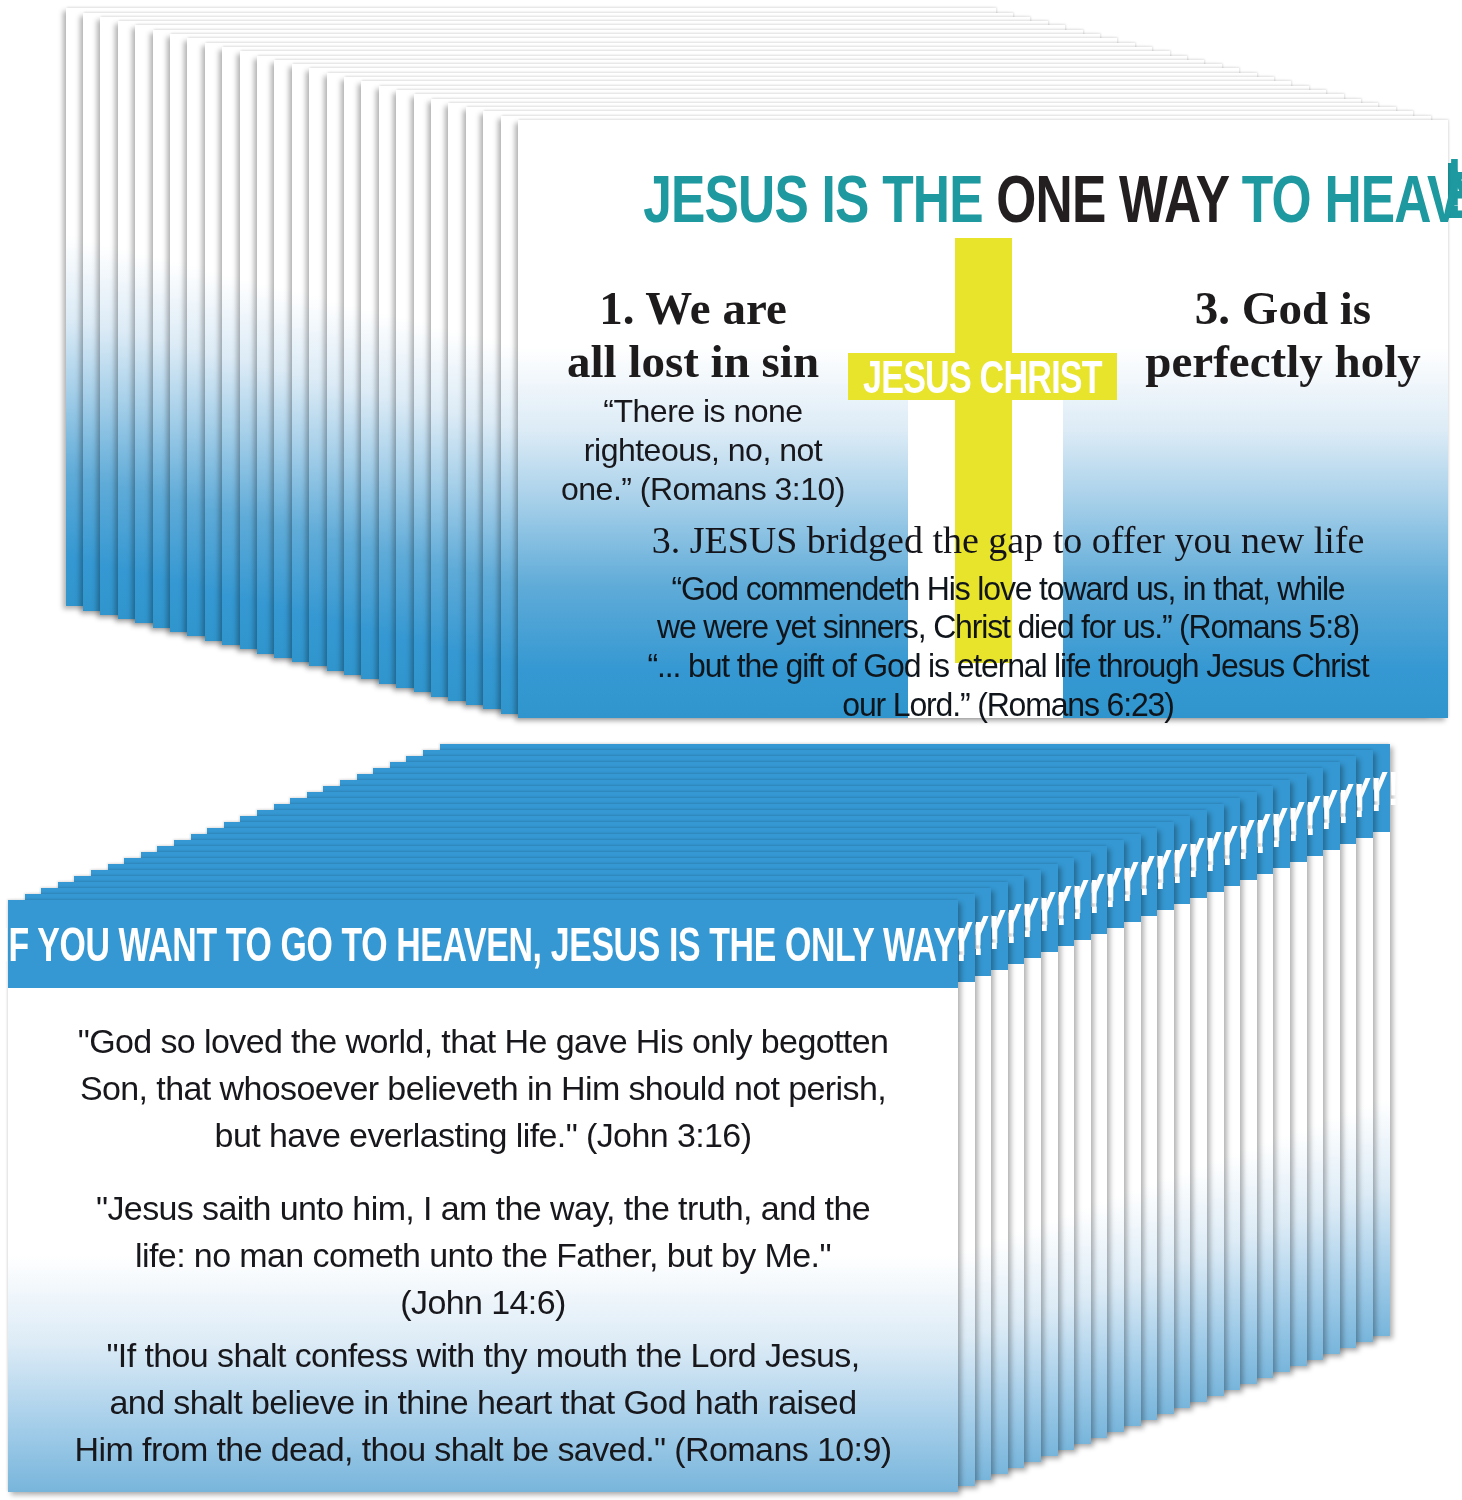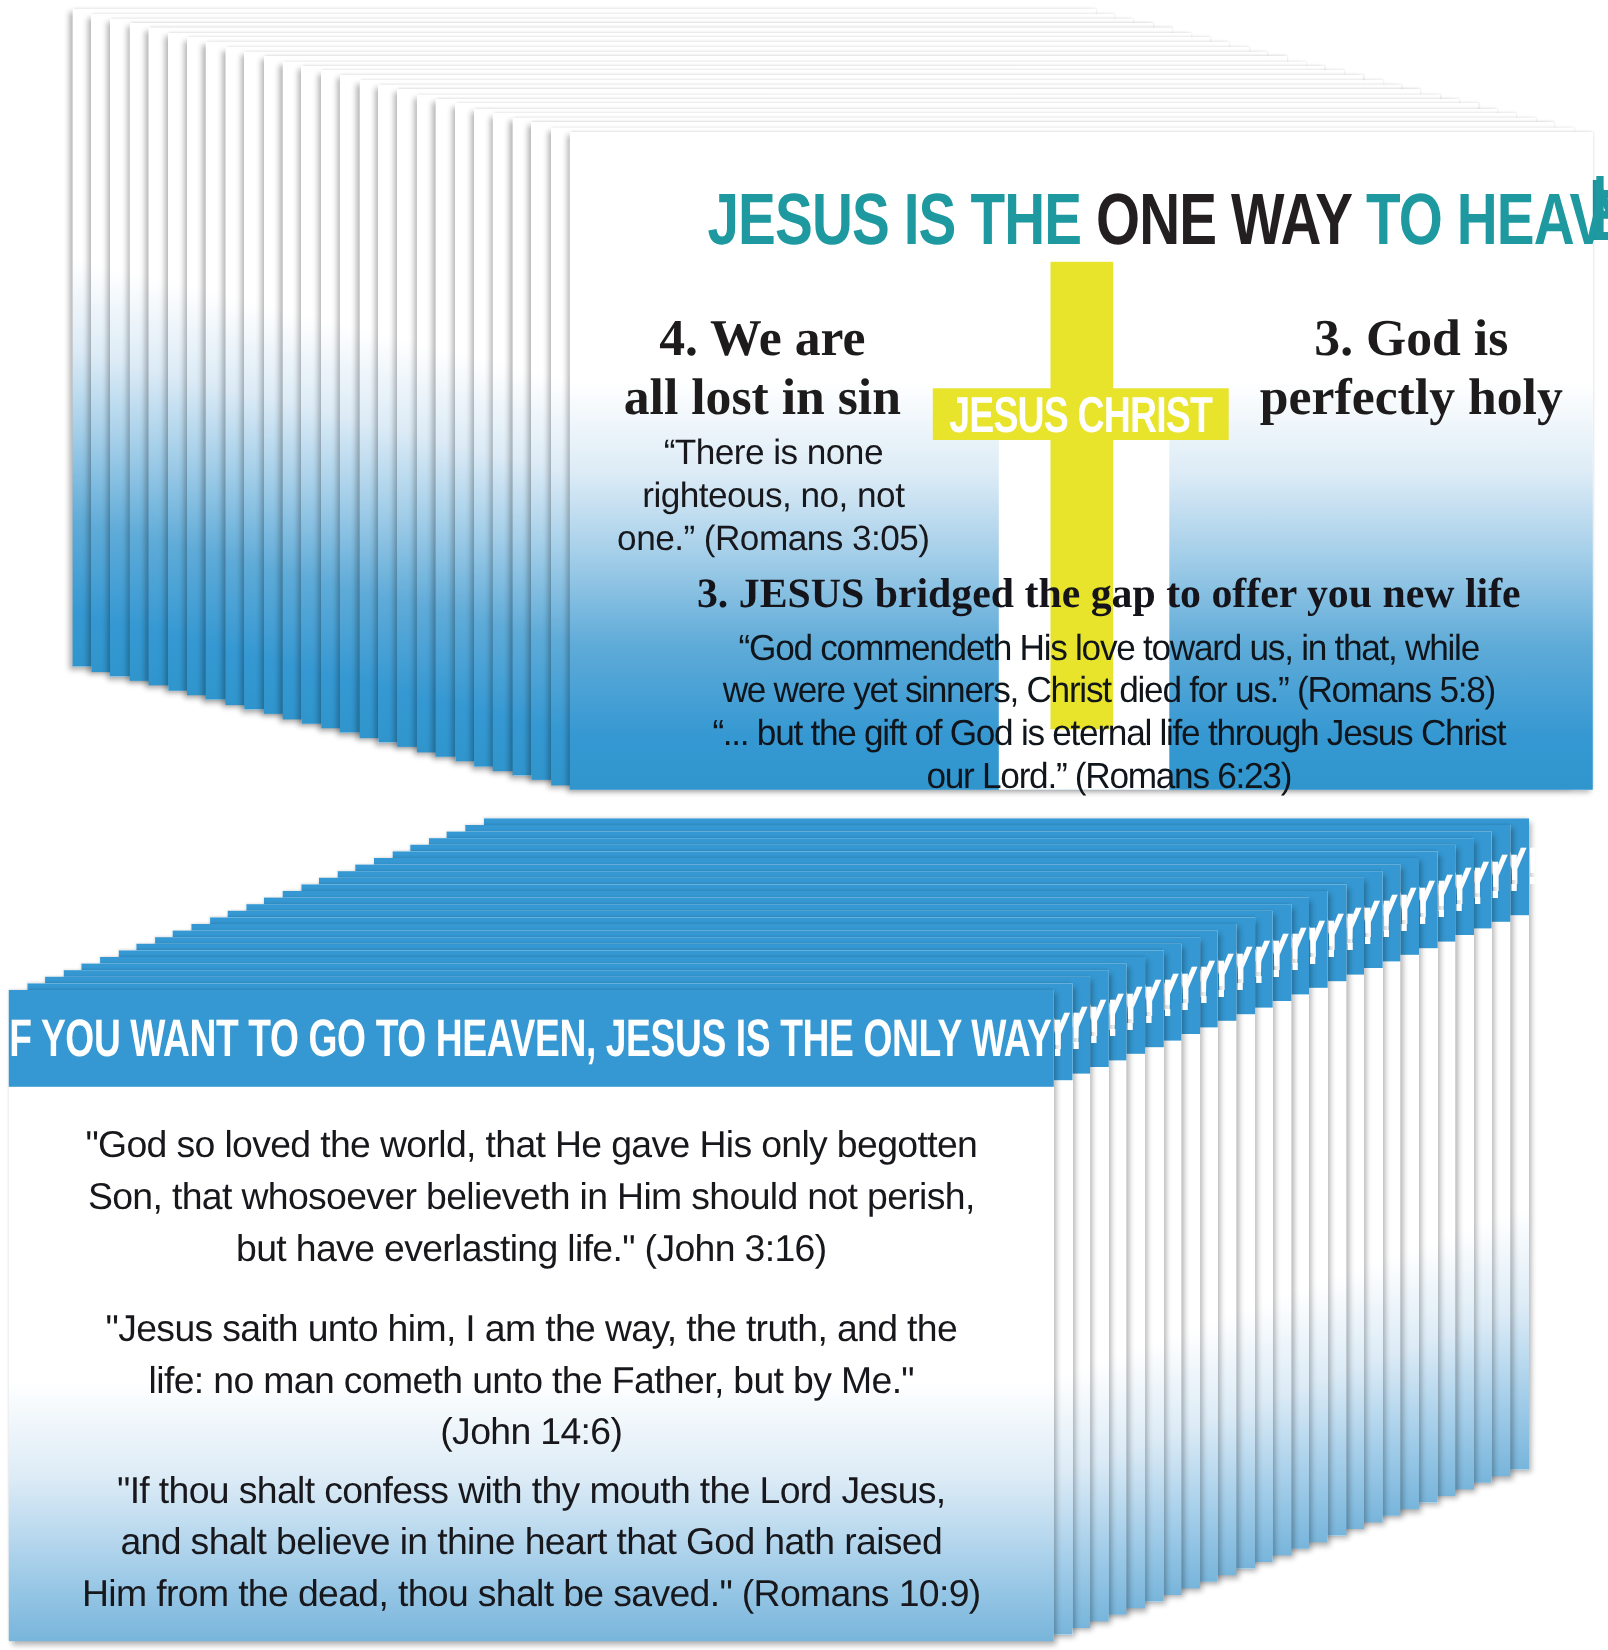--- a/index.html
+++ b/index.html
@@ -45,21 +45,21 @@
   .cross-yellow-h { position:absolute; left:330px; top:233px; width:269px; height:47px; background:var(--yellow,#e8e32b); }
   .cross-label {
     position:absolute; left:330px; top:233px; width:269px; height:47px;
     display:flex; align-items:center; justify-content:center;
     color:#ffffff; font-weight:700; font-size:46px;
   }
   .cross-label .squeeze { transform:scaleX(0.74); letter-spacing:-1px; }
 
   .sec3 { position:absolute; left:55px; top:400px; width:870px; text-align:center; }
   .sec3-head {
-    font-family:"Liberation Serif","DejaVu Serif",serif; font-weight:700;
+    font-family:"Liberation Serif","DejaVu Serif",serif; font-weight:400;
     color:#14141a; font-size:38px; line-height:1.1; letter-spacing:0px;text-align:center;
   }
   .sec3-quote {
     margin-top:8px; font-size:33px; line-height:1.17; color:#10151c;
     letter-spacing:-1.2px; transform:scaleX(0.97); transform-origin:50% 0;
   }
 
   
   .back-design {
     width:950px; height:592px;
@@ -951,25 +951,25 @@
         <span class="squeeze"><span class="t-teal">JESUS IS THE </span><span class="t-dark">ONE WAY</span><span class="t-teal"> TO HEAVEN</span></span>
       </div>
 
       <div class="cross-white-v"></div>
       <div class="cross-yellow-v"></div>
       <div class="cross-yellow-h"></div>
       <div class="cross-label">
         <span class="squeeze">JESUS CHRIST</span>
       </div>
 
-      <div class="point-head p1-head pre">4. We are
-all lost in sin</div>
-      <div class="point-quote p1-quote pre">“There is none
-righteous, no, not
-one.” (Romans 3:05)</div>
+      <div class="point-head p1-head pre">1. We are
+all lost in sin</div>
+      <div class="point-quote p1-quote pre">“There is none
+righteous, no, not
+one.” (Romans 3:10)</div>
 
       <div class="point-head p2-head pre">3. God is
 perfectly holy</div>
 
       <div class="sec3">
         <div class="sec3-head">3. JESUS bridged the gap to offer you new life</div>
         <div class="sec3-quote pre">“God commendeth His love toward us, in that, while
 we were yet sinners, Christ died for us.” (Romans 5:8)
 “... but the gift of God is eternal life through Jesus Christ
 our Lord.”  (Romans 6:23)</div>

